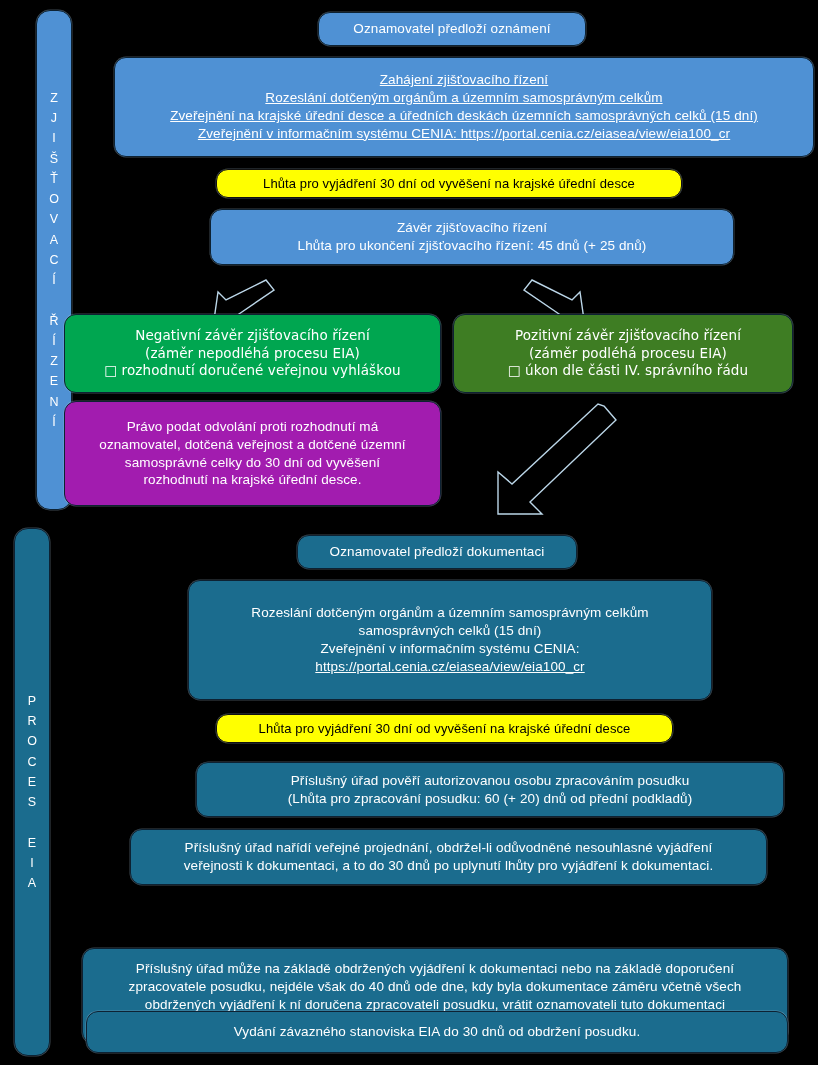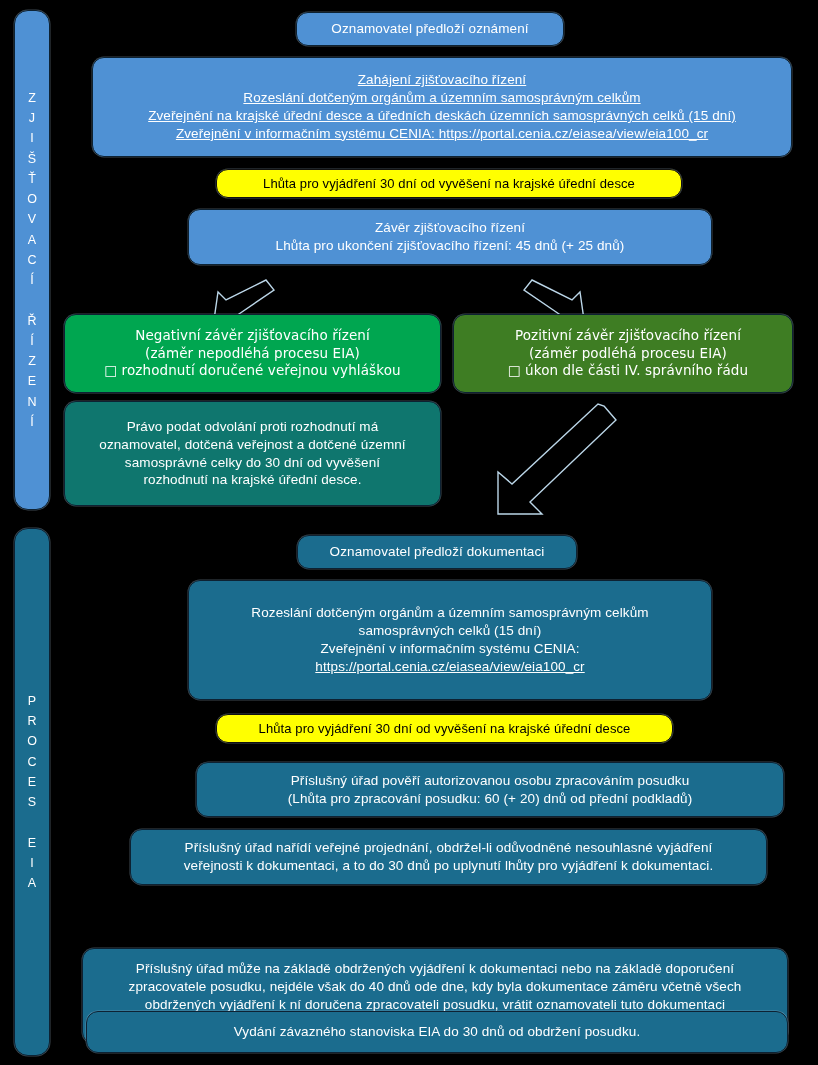--- a/index.html
+++ b/index.html
@@ -36,26 +36,26 @@
     border: 1.5px solid #0d2233;
     font-size: 13.5px;
     line-height: 1.32;
     padding: 6px 10px;
     letter-spacing: 0.1px;
     box-shadow: 0 0 0 0.5px rgba(180,210,230,0.35);
   }
   .node .txt { width: 100%; white-space: pre-line; }
 
   
-  .blue-light { background: #4F91D4; color: #ffffff; }
+  .blue-light { background: #4F91D4; color: #ffffff; margin-left: 22px; }
   .blue-dark  { background: #1B6C8E; color: #ffffff; }
   .yellow     { background: #FFFF00; color: #000000; border:1.5px solid #111111; font-weight: 400; }
   .green-br   { background: #00A650; color: #ffffff; }
   .green-ol   { background: #3E7D23; color: #ffffff; }
-  .red        { background: #0f766e; color: #ffffff; }
+  .red        { background: #a21caf; color: #ffffff; }
 
   
   .rail {
     position: absolute;
     box-sizing: border-box;
     border-radius: 14px;
     display: flex;
     align-items: center;
     justify-content: center;
     border: 1.5px solid #0d2233;

